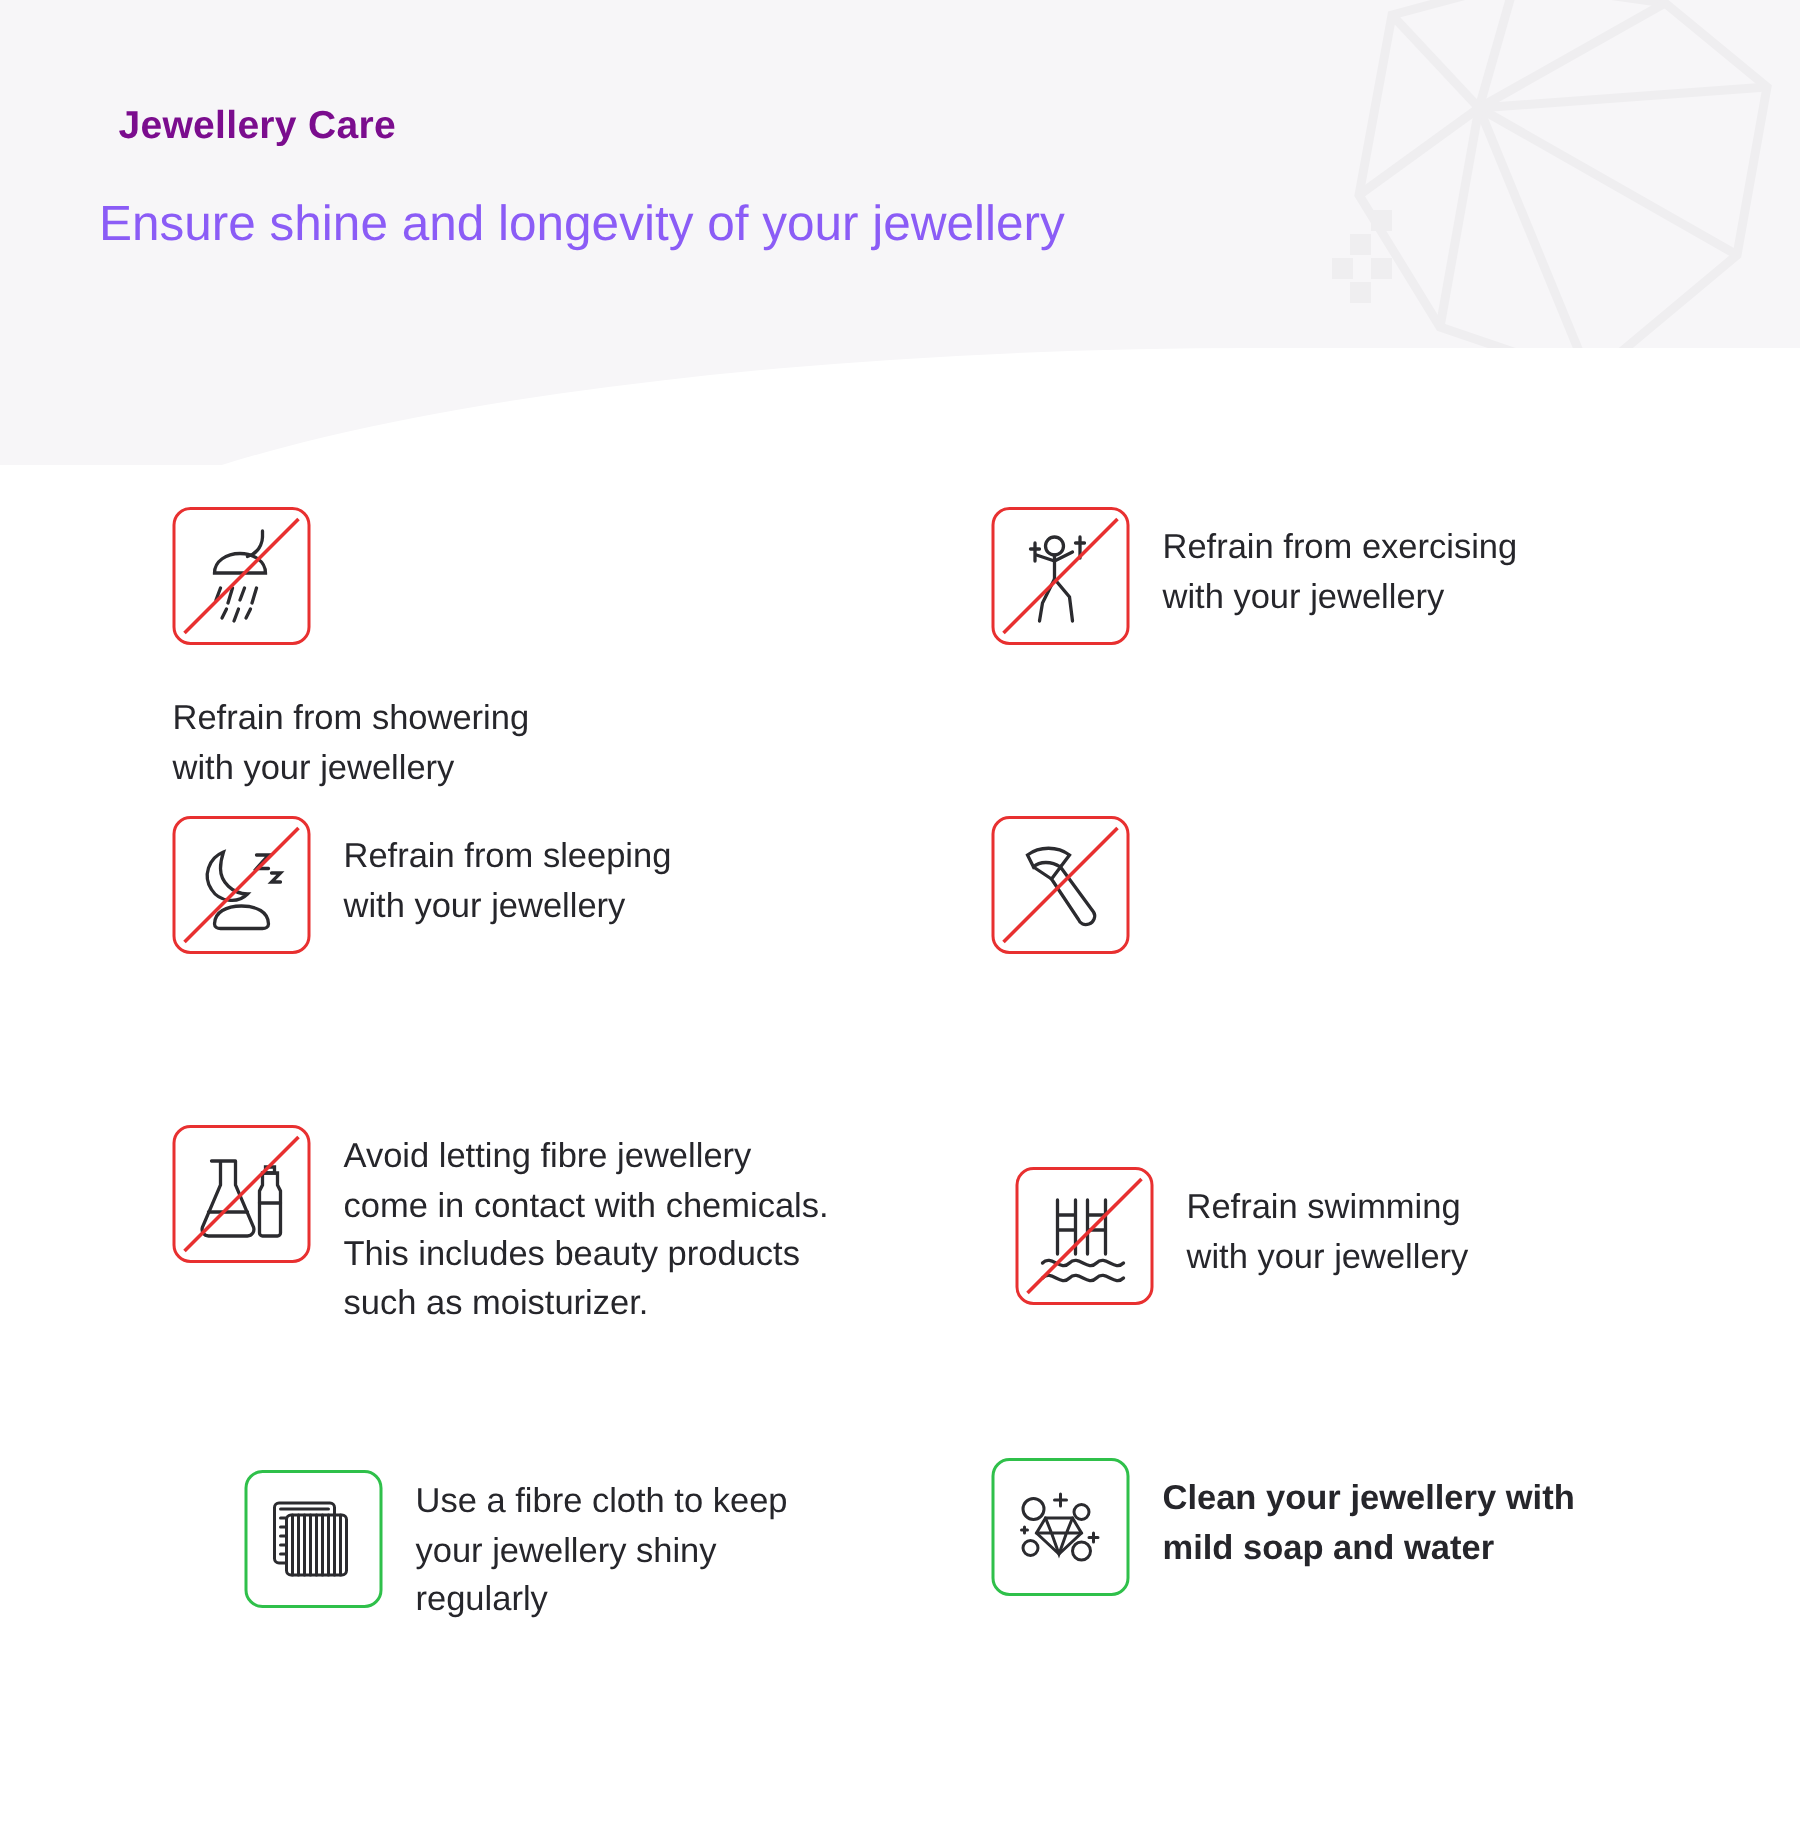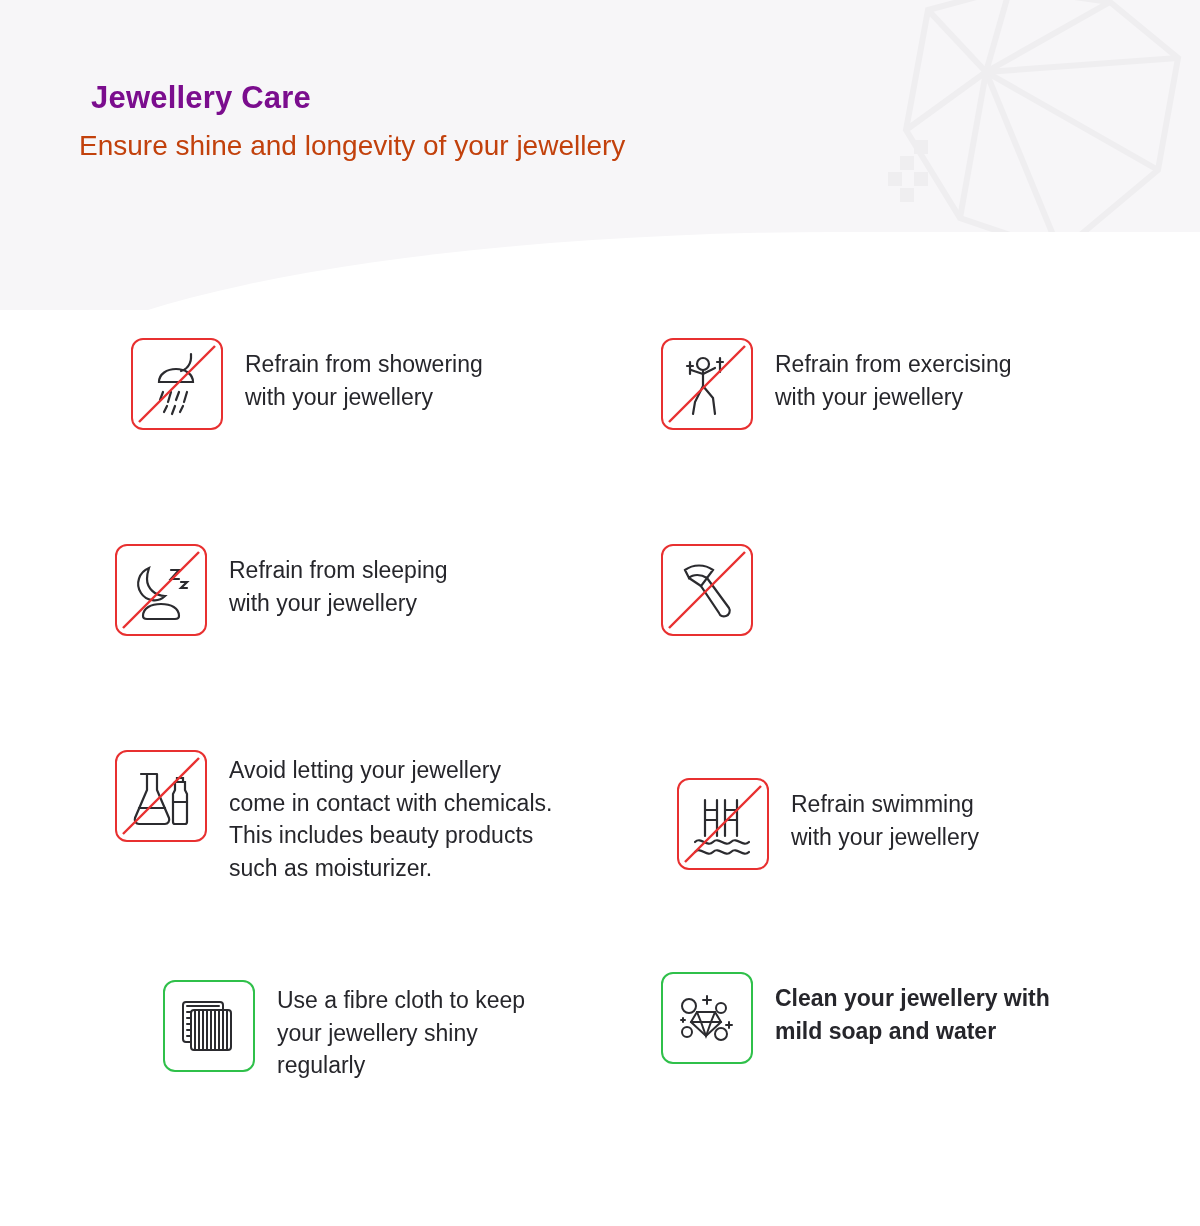--- a/index.html
+++ b/index.html
@@ -45,31 +45,31 @@
     width: 54px; height: 62px;
   }
   .checker i {
     position: absolute;
     display: block;
     background: #efeef0;
   }
   .title {
     position: absolute;
     left: 79px; top: 68px;
-    font-size: 31px;
+    font-size: 26px;
     font-weight: bold;
     color: #7b0d8e;
     letter-spacing: 0.2px;
-    margin: 12px;
+    margin: 0;
   }
   .subtitle {
     position: absolute;
-    left: 79px; top: 130px;
-    font-size: 28px;
-    color: #c2410c;
+    left: 66px; top: 130px;
+    font-size: 33px;
+    color: #8b5cf6;
     font-weight: 400;
     margin: 0;
   }
 
   
   .grid {
     position: absolute;
     left: 0; top: 330px;
     width: 1200px;
   }
@@ -130,21 +130,21 @@
     <div class="header-curve-inner"></div>
 
     <h1 class="title">Jewellery Care</h1>
     <p class="subtitle">Ensure shine and longevity of your jewellery</p>
   </div>
 
   <div class="grid">
 
     <div class="col-left">
 
-      <div class="item" style="position:absolute; left:16px; top:8px;">
+      <div class="item" style="position:absolute; left:0; top:8px;flex-direction:column;">
         <div class="icon-box">
           <svg width="88" height="88" viewBox="0 0 88 88" fill="none" stroke="#2b2b2f" stroke-width="2.2" stroke-linecap="round">
             <path d="M58 18 C58 18 58 28 48 31"></path>
             <path d="M26 42 C26 34 34 29 43 29 C52 29 60 34 60 42 Z"></path>
             <path d="M30 52 L27 60 M38 52 L35 62 M46 52 L43 60 M54 52 L51 62"></path>
             <path d="M34 66 L31 72 M42 66 L39 74 M50 66 L47 72"></path>
             <path d="M58 18 L58 14"></path>
           </svg>
           <svg width="88" height="88" viewBox="0 0 88 88" style="position:absolute;left:0;top:0">
               <line x1="6" y1="82" x2="82" y2="6" stroke="#e83030" stroke-width="2.4"></line>
@@ -176,21 +176,21 @@
             <path d="M24 22 L40 22 M30 22 L30 38 L18 66 C17 69 19 72 22 72 L48 72 C51 72 53 69 52 66 L40 38 L40 22"></path>
             <path d="M22 56 L48 56"></path>
             <path d="M58 30 L68 30 L68 38 L70 42 L70 70 C70 71 69 72 68 72 L58 72 C57 72 56 71 56 70 L56 42 L58 38 Z"></path>
             <path d="M56 50 L70 50"></path>
             <path d="M60 26 L66 26 L66 30 L60 30 Z"></path>
           </svg>
           <svg width="88" height="88" viewBox="0 0 88 88" style="position:absolute;left:0;top:0">
               <line x1="6" y1="82" x2="82" y2="6" stroke="#e83030" stroke-width="2.4"></line>
             </svg>
         </div>
-        <div class="item-text tight">Avoid letting your jewellery
+        <div class="item-text tight">Avoid letting fibre jewellery
 come in contact with chemicals.
 This includes beauty products
 such as moisturizer.</div>
       </div>
 
       <div class="item" style="position:absolute; left:0; top:650px;margin-left:48px;">
         <div class="icon-box ok">
           <svg width="88" height="88" viewBox="0 0 88 88" fill="none" stroke="#2b2b2f" stroke-width="2" stroke-linecap="round">
             <rect x="18" y="20" width="40" height="40" rx="3"></rect>
             <rect x="26" y="28" width="40" height="40" rx="3" fill="#ffffff"></rect>

